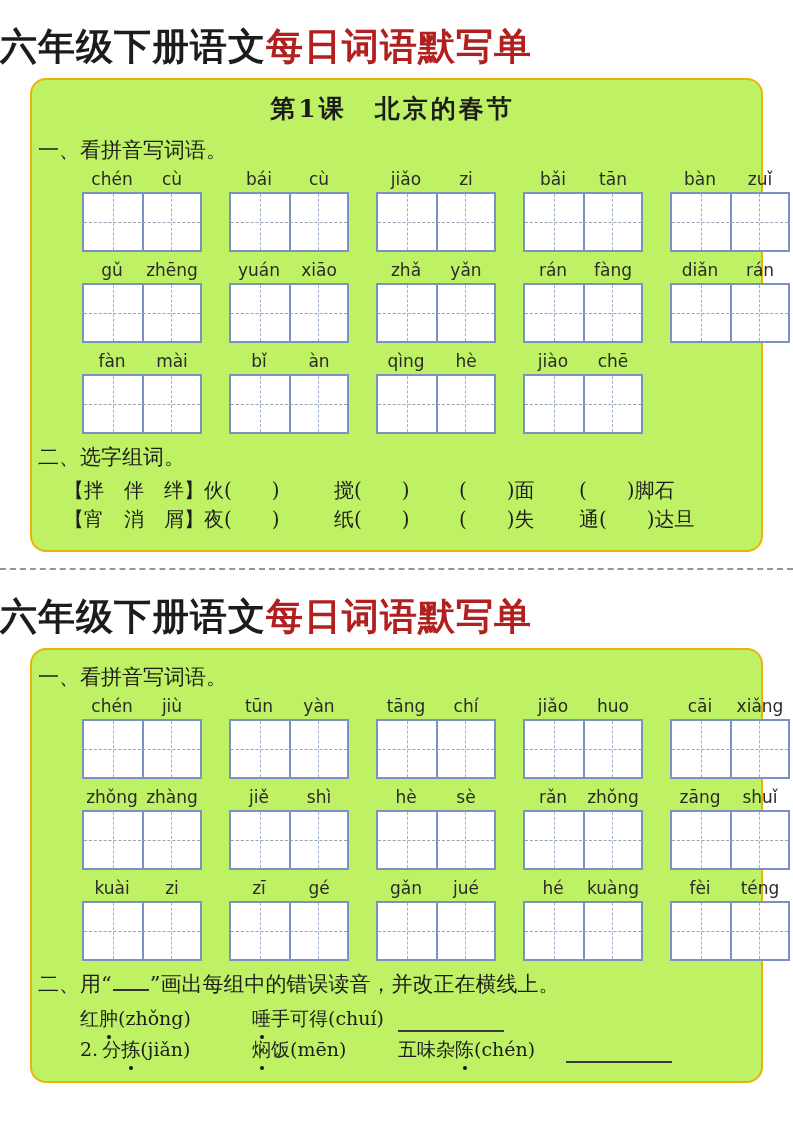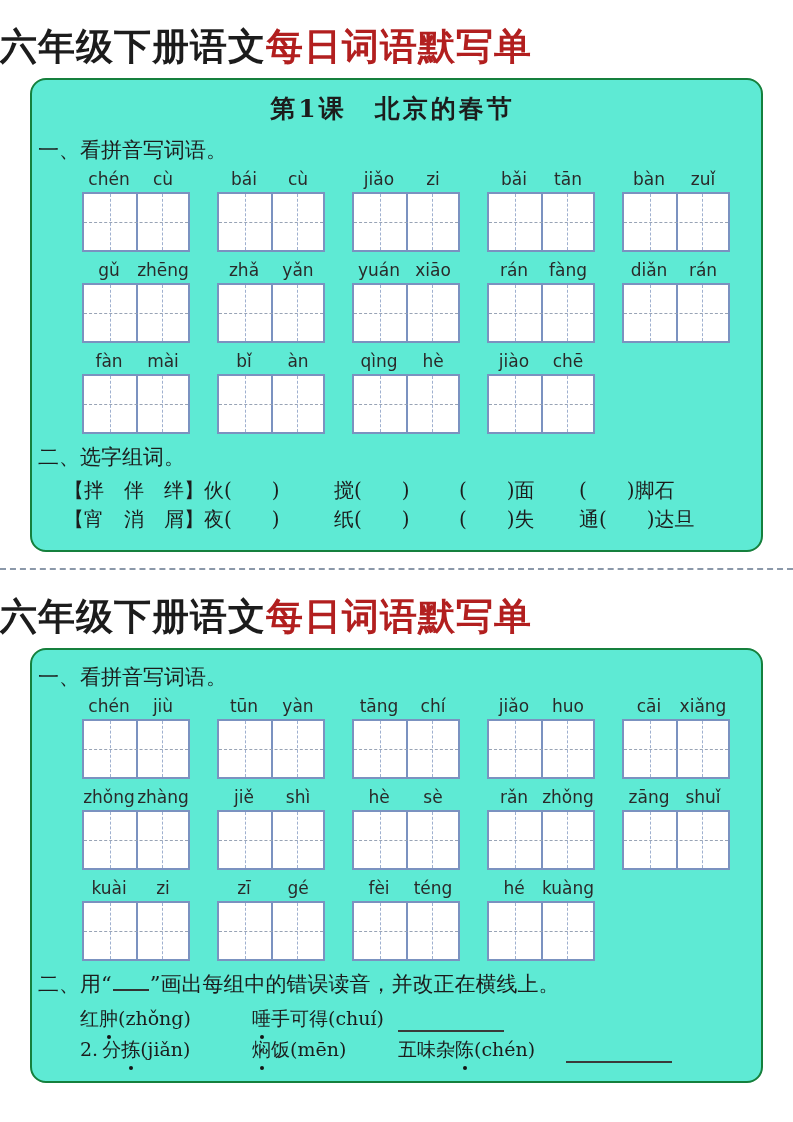--- a/index.html
+++ b/index.html
@@ -9,34 +9,34 @@
     color:#1c1c1c;
   }
   .page-title{
     text-align:left;margin:24px 0 10px;
     font-family:"DejaVu Serif","Liberation Serif",serif;
     font-size:37px;font-weight:bold;letter-spacing:1px;line-height:44px;
   }
   .t-black{color:#1c1c1c;}
   .t-red{color:#b21f1f;}
   .sheet{
-    margin:0 30px;border:2px solid #15803d;border-radius:16px;
-    padding:8px 12px 16px 4px;background:#5eead4;
+    margin:0 30px;border:2px solid #eab308;border-radius:16px;
+    padding:8px 12px 16px 4px;background:#bef264;
   }
   .lesson-title{
     text-align:center;font-size:25px;font-weight:bold;letter-spacing:3px;
     margin:4px 0 10px;font-family:"DejaVu Serif","Liberation Serif",serif;
   }
   .sec-label{
     font-size:21px;margin:4px 0 4px 2px;line-height:30px;
     font-family:"DejaVu Serif","Liberation Serif",serif;
   }
   
   .pin-row{display:flex;gap:27px;margin:2px 0 8px 46px;}
-  .word{width:108px;flex:0 0 auto;}
+  .word{width:120px;flex:0 0 auto;}
   .pin{display:flex;height:23px;font-family:"DejaVu Sans",sans-serif;
        font-size:17px;color:#2a2a2a;}
   .pin span{flex:1;text-align:center;white-space:nowrap;}
   .grid{position:relative;height:56px;border:2px solid #7b92c0;background:#fff;}
   .gl{position:absolute;}
   .gl.v25{top:0;bottom:0;left:25%;border-left:1px dashed #9fb0cf;}
   .gl.v50{top:0;bottom:0;left:50%;border-left:2px solid #7b92c0;}
   .gl.v75{top:0;bottom:0;left:75%;border-left:1px dashed #9fb0cf;}
   .gl.h50{left:0;right:0;top:50%;border-top:1px dashed #98a3b5;}
   
@@ -143,34 +143,34 @@
           </div>
           <div class="grid">
             <span class="gl v25"></span>
             <span class="gl v50"></span>
             <span class="gl v75"></span>
             <span class="gl h50"></span>
           </div>
         </div>
         <div class="word">
           <div class="pin">
+            <span>yuán</span>
+            <span>xiāo</span>
+          </div>
+          <div class="grid">
+            <span class="gl v25"></span>
+            <span class="gl v50"></span>
+            <span class="gl v75"></span>
+            <span class="gl h50"></span>
+          </div>
+        </div>
+        <div class="word">
+          <div class="pin">
             <span>zhǎ</span>
             <span>yǎn</span>
-          </div>
-          <div class="grid">
-            <span class="gl v25"></span>
-            <span class="gl v50"></span>
-            <span class="gl v75"></span>
-            <span class="gl h50"></span>
-          </div>
-        </div>
-        <div class="word">
-          <div class="pin">
-            <span>yuán</span>
-            <span>xiāo</span>
           </div>
           <div class="grid">
             <span class="gl v25"></span>
             <span class="gl v50"></span>
             <span class="gl v75"></span>
             <span class="gl h50"></span>
           </div>
         </div>
         <div class="word">
           <div class="pin">
@@ -399,34 +399,46 @@
           </div>
           <div class="grid">
             <span class="gl v25"></span>
             <span class="gl v50"></span>
             <span class="gl v75"></span>
             <span class="gl h50"></span>
           </div>
         </div>
         <div class="word">
           <div class="pin">
+            <span>gǎn</span>
+            <span>jué</span>
+          </div>
+          <div class="grid">
+            <span class="gl v25"></span>
+            <span class="gl v50"></span>
+            <span class="gl v75"></span>
+            <span class="gl h50"></span>
+          </div>
+        </div>
+        <div class="word">
+          <div class="pin">
+            <span>hé</span>
+            <span>kuàng</span>
+          </div>
+          <div class="grid">
+            <span class="gl v25"></span>
+            <span class="gl v50"></span>
+            <span class="gl v75"></span>
+            <span class="gl h50"></span>
+          </div>
+        </div>
+        <div class="word">
+          <div class="pin">
             <span>fèi</span>
             <span>téng</span>
-          </div>
-          <div class="grid">
-            <span class="gl v25"></span>
-            <span class="gl v50"></span>
-            <span class="gl v75"></span>
-            <span class="gl h50"></span>
-          </div>
-        </div>
-        <div class="word">
-          <div class="pin">
-            <span>hé</span>
-            <span>kuàng</span>
           </div>
           <div class="grid">
             <span class="gl v25"></span>
             <span class="gl v50"></span>
             <span class="gl v75"></span>
             <span class="gl h50"></span>
           </div>
         </div>
       </div>
       <div class="sec-label"><span>二、用“</span><span class="inline-blank"></span><span>”画出每组中的错误读音，并改正在横线上。</span></div>

